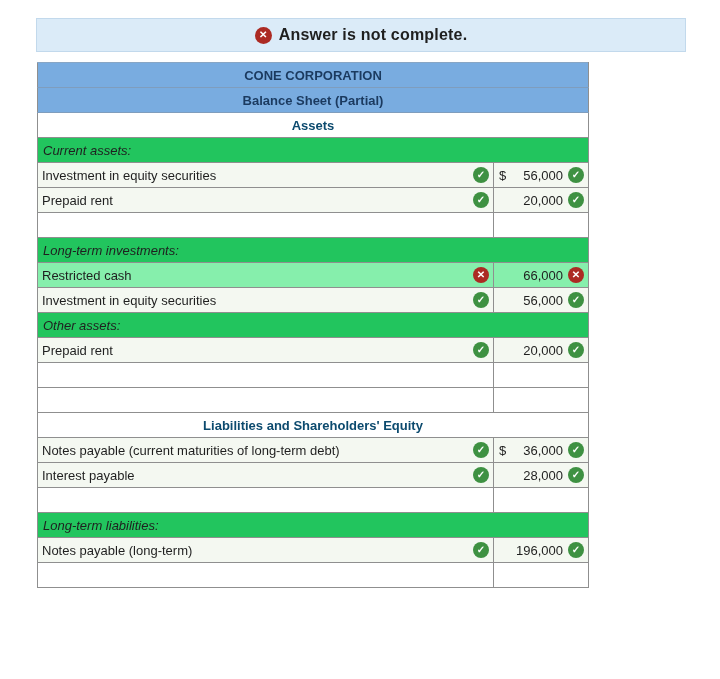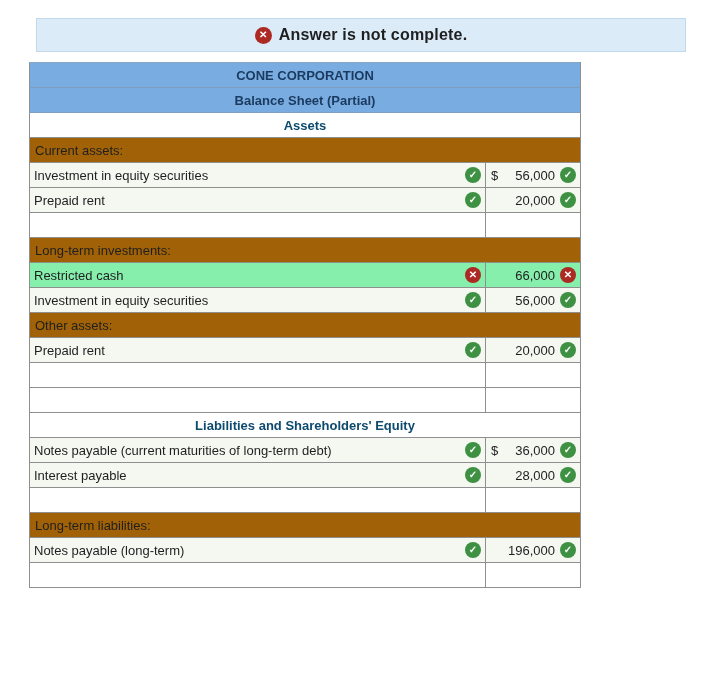--- a/index.html
+++ b/index.html
@@ -40,21 +40,21 @@
     font-size: 10px;
     font-weight: bold;
     line-height: 1;
   }
   .st-icon.correct   { background: #3e9142; }
   .st-icon.incorrect { background: #ac2a23; }
   .banner .st-icon { width: 17px; height: 17px; min-width: 17px; }
   
   .sheet-wrap {
     position: absolute;
-    left: 29px; top: 62px;
+    left: 37px; top: 62px;
     width: 551px;
   }
   table.sheet {
     width: 100%;
     border-collapse: collapse;
     table-layout: fixed;
     font-size: 13px;
     color: #1f1f1f;
   }
   table.sheet col.c-label  { width: 456px; }
@@ -76,23 +76,24 @@
     font-weight: bold;
     color: #1b3a5f;
   }
   tr.section-title td {
     background: #ffffff;
     text-align: center;
     font-weight: bold;
     color: #0c4a6e;
   }
   tr.section-label td {
-    background: #a16207;
+    background: #22c55e;
     text-align: left;
     padding-left: 5px;
+    font-style: italic;
   }
   tr.item td.label-cell { }
   td.bg-correct   { background: #f4f8f1; }
   td.bg-incorrect { background: #86efac; }
   td.bg-empty     { background: #ffffff; }
   .cell-flex {
     display: flex;
     align-items: center;
     justify-content: space-between;
     width: 100%;

